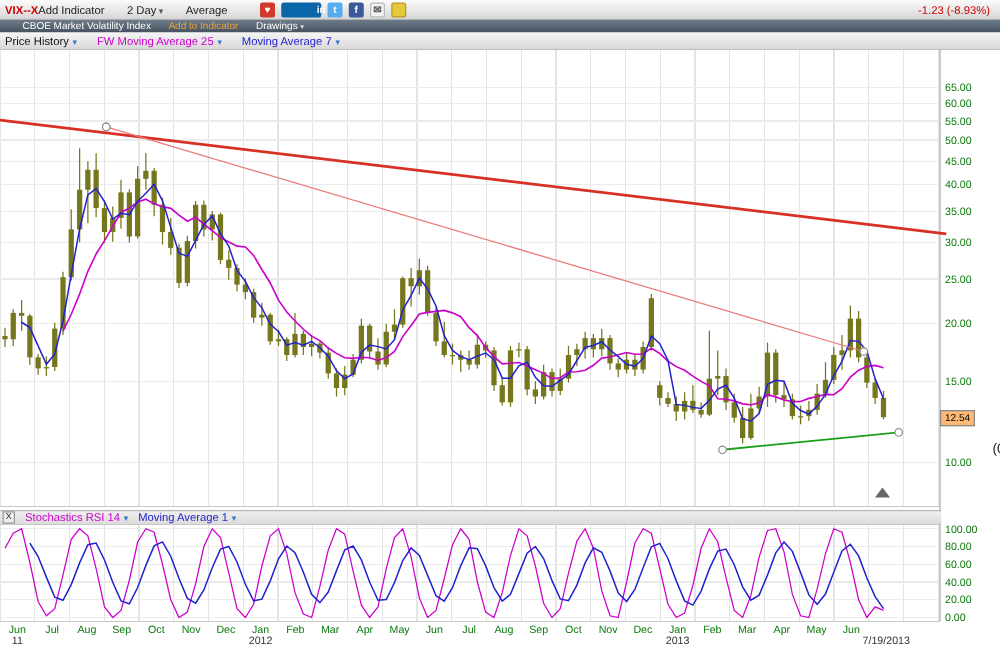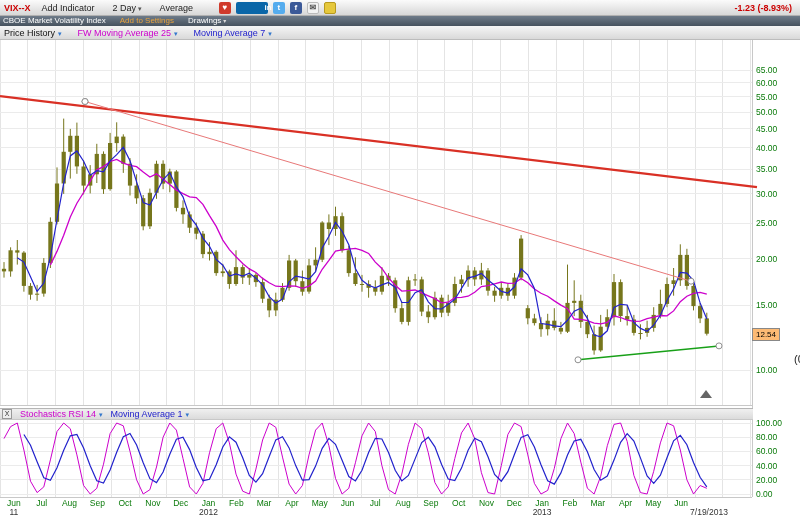--- a/index.html
+++ b/index.html
@@ -3,34 +3,34 @@
 <meta charset="utf-8">
 <style>
   *{margin:0;padding:0;box-sizing:border-box}
   html,body{width:800px;height:523px;overflow:hidden;background:#fff;
     font-family:"Liberation Sans",sans-serif;}
   svg text{font-family:"Liberation Sans",sans-serif;}
 
   .toolbar{height:16px;background:linear-gradient(#fbfbfb,#d7d7d7);
     border-bottom:1px solid #b0b0b0;display:flex;align-items:center;
     font-size:9px;color:#222;padding:0 4px;}
-  .sym{font-weight:bold;margin-right:11px;cursor:pointer}
+  .sym{font-weight:bold;margin-right:0;cursor:pointer}
   .tbtn{cursor:pointer;margin-right:18px;white-space:nowrap}
   .caret{font-size:7px;color:#555;margin-left:2px}
   .iconrow{display:flex;gap:5px;margin-left:8px}
   .icon{width:12px;height:12px;border-radius:2px;display:inline-flex;
     align-items:center;justify-content:center;font-size:8px;font-weight:bold;
     color:#fff;line-height:1;cursor:pointer}
   .i-mail{border:1px solid #bbb}
   .i-note{border:1px solid #b89a1e}
-  .change{margin-left:auto;margin-right:4px;font-weight:bold}
+  .change{margin-left:auto;margin-right:4px;font-weight:normal}
 
   .symbolbar{height:10px;background:linear-gradient(#6e7b89,#46525e);
     color:#fff;font-size:8px;display:flex;gap:14px;align-items:center;
-    padding:0 3px;line-height:1}
+    padding:0 18px;line-height:1}
   .portfolio{color:#e8a33d;cursor:pointer}
   .caret-w{font-size:6px;color:#ddd;margin-left:2px}
 
   .legendbar{height:14px;background:linear-gradient(#f5f5f5,#d9d9d9);
     border-bottom:1px solid #bcbcbc;display:flex;align-items:center;
     font-size:9px;gap:16px;padding:0 4px;color:#111}
   .leg{cursor:pointer;white-space:nowrap}
   .bluecaret{font-size:7px;color:#3377cc;margin-left:3px}
 
   .chart-area{position:relative;width:800px;height:483px;background:#fff}
@@ -61,21 +61,21 @@
     <span class="icon" style="background: rgb(85, 172, 238); color: rgb(255, 255, 255);">t</span>
     <span class="icon" style="background: rgb(59, 89, 152); color: rgb(255, 255, 255);">f</span>
     <span class="icon i-mail" style="background: rgb(242, 242, 242); color: rgb(85, 85, 85);">✉</span>
     <span class="icon i-note" style="background: rgb(230, 200, 60); color: rgb(122, 101, 16);"></span>
   </span>
   <span class="change" style="color: rgb(204, 0, 0);">-1.23 (-8.93%)</span>
 </div>
 
 <div class="symbolbar">
   <span>CBOE Market Volatility Index</span>
-  <span class="portfolio">Add to Settings</span>
+  <span class="portfolio">Add to Indicator</span>
   <span style="cursor:pointer"><span>Drawings</span><span class="caret-w">▾</span></span>
 </div>
 
 <div class="legendbar">
   <span class="leg"><span>Price History</span><span class="bluecaret">▾</span></span>
   <span class="leg magenta" style="color: rgb(204, 0, 204);"><span>FW Moving Average 25</span><span class="bluecaret">▾</span></span>
   <span class="leg blue" style="color: rgb(34, 34, 204);"><span>Moving Average 7</span><span class="bluecaret">▾</span></span>
 </div>
 
 <div class="chart-area">

